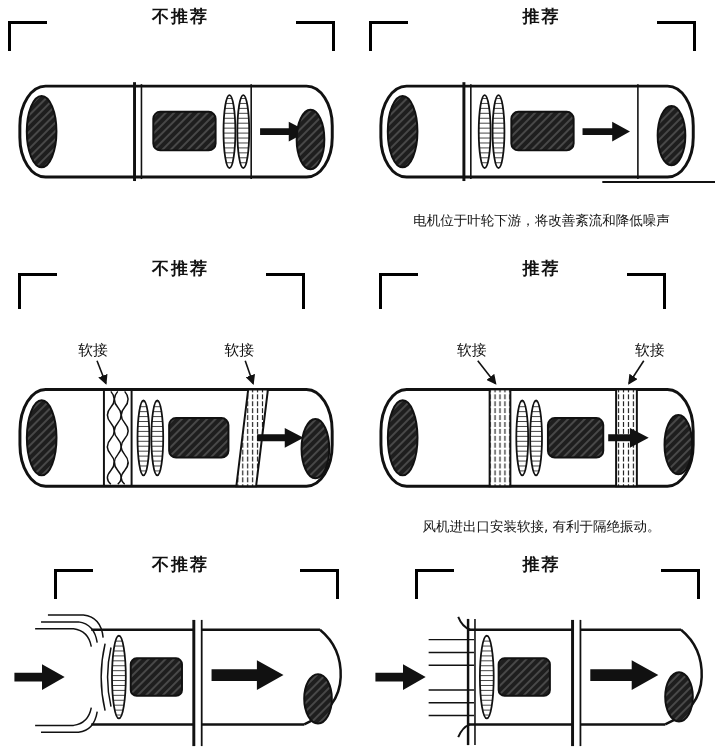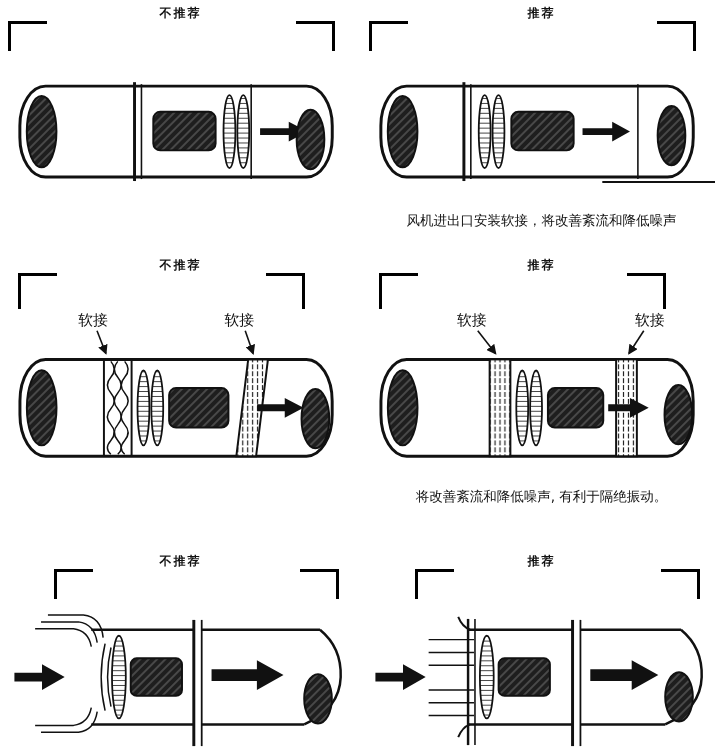--- a/index.html
+++ b/index.html
@@ -1,30 +1,30 @@
 <!DOCTYPE html>
 <html><head>
 <meta charset="utf-8">
 <style>
   html,body{margin:0;padding:0}
   body{width:722px;height:754px;background:#fff;color:#111;font-family:"DejaVu Sans",sans-serif;overflow:hidden}
   .page{width:722px;height:754px;display:grid;grid-template-columns:361px 361px;grid-template-rows:252px 296px 206px}
   .panel{position:relative;display:flex;flex-direction:column;align-items:center}
   .panel-head{position:relative;width:100%;height:36px;flex:none}
-  .panel-title{position:absolute;left:0;right:0;top:5px;margin:0;text-align:center;font-size:12px;font-weight:bold;letter-spacing:2px}
+  .panel-title{position:absolute;left:0;right:0;top:5px;margin:0;text-align:center;font-size:17px;font-weight:bold;letter-spacing:2px}
   .corner{position:absolute;width:36px;height:27px;top:21px}
   .corner.cl{border-top:3px solid #000;border-left:3px solid #000}
   .corner.cr{border-top:3px solid #000;border-right:3px solid #000}
   .row1 .corner.cl{left:8px}.row1 .corner.cr{right:26px}
   .row2 .corner{height:33px}
   .row2 .corner.cl{left:18px}.row2 .corner.cr{right:56px}
   .row3 .corner.cl{left:54px}.row3 .corner.cr{right:22px}
   .drawing{flex:none}
   .row1 .drawing{margin-top:40px}
-  .row2 .drawing{margin-top:22px}
+  .row2 .drawing{margin-top:52px}
   .row3 .drawing{margin-top:30px}
   .caption{margin:0;text-align:center;font-size:13.5px;white-space:nowrap}
   .row1 .caption{margin-top:7px}
   .row2 .caption{margin-top:12px}
   svg{display:block}
   .ink{stroke:#111;fill:none}
   text{fill:#111;font-size:15px;font-family:inherit}
 </style>
 </head>
 <body>
@@ -95,21 +95,21 @@
           <ellipse cx="117" cy="56" rx="6" ry="37" fill="url(#blade-hatch)" stroke="#111" stroke-width="1.8"></ellipse>
           <ellipse cx="131" cy="56" rx="6" ry="37" fill="url(#blade-hatch)" stroke="#111" stroke-width="1.8"></ellipse>
         </g>
         <rect x="144" y="36" width="63" height="39" rx="7" fill="url(#motor-hatch)" stroke="#111" stroke-width="2"></rect>
         <polygon points="216,52.5 246,52.5 246,46 264,56 246,66 246,59.5 216,59.5" fill="#111"></polygon>
         <line x1="272" y1="8" x2="272" y2="104" class="ink" stroke-width="1.6"></line>
         <ellipse cx="306" cy="60" rx="14" ry="30" fill="url(#motor-hatch)" stroke="#111" stroke-width="2"></ellipse>
         <line x1="236" y1="107" x2="350" y2="107" class="ink" stroke-width="2"></line>
       </svg>
     </div>
-    <p class="caption">风机进出口安装软接，将改善紊流和降低噪声</p>
+    <p class="caption">电机位于叶轮下游，将改善紊流和降低噪声</p>
   </section>
 
   <section class="panel row2">
     <header class="panel-head">
       <span class="corner cl"></span>
       <span class="corner cr"></span>
       <h2 class="panel-title">不推荐</h2>
     </header>
     <div class="drawing">
       <svg width="346" height="166" viewBox="0 0 350 168">
@@ -156,21 +156,21 @@
         <g>
           <ellipse cx="155" cy="99" rx="6" ry="38" fill="url(#blade-hatch)" stroke="#111" stroke-width="1.8"></ellipse>
           <ellipse cx="169" cy="99" rx="6" ry="38" fill="url(#blade-hatch)" stroke="#111" stroke-width="1.8"></ellipse>
         </g>
         <rect x="181" y="79" width="56" height="40" rx="7" fill="url(#motor-hatch)" stroke="#111" stroke-width="2"></rect>
         <rect x="250" y="50" width="21" height="98" fill="url(#soft-hatch)" stroke="#111" stroke-width="2"></rect>
         <polygon points="242,95.5 264,95.5 264,89 283,99 264,109 264,102.5 242,102.5" fill="#111"></polygon>
         <ellipse cx="313" cy="106" rx="14" ry="30" fill="url(#motor-hatch)" stroke="#111" stroke-width="2"></ellipse>
       </svg>
     </div>
-    <p class="caption">将改善紊流和降低噪声, 有利于隔绝振动。</p>
+    <p class="caption">风机进出口安装软接, 有利于隔绝振动。</p>
   </section>
 
   <section class="panel row3">
     <header class="panel-head">
       <span class="corner cl"></span>
       <span class="corner cr"></span>
       <h2 class="panel-title">不推荐</h2>
     </header>
     <div class="drawing">
       <svg width="346" height="138" viewBox="0 0 350 140">

